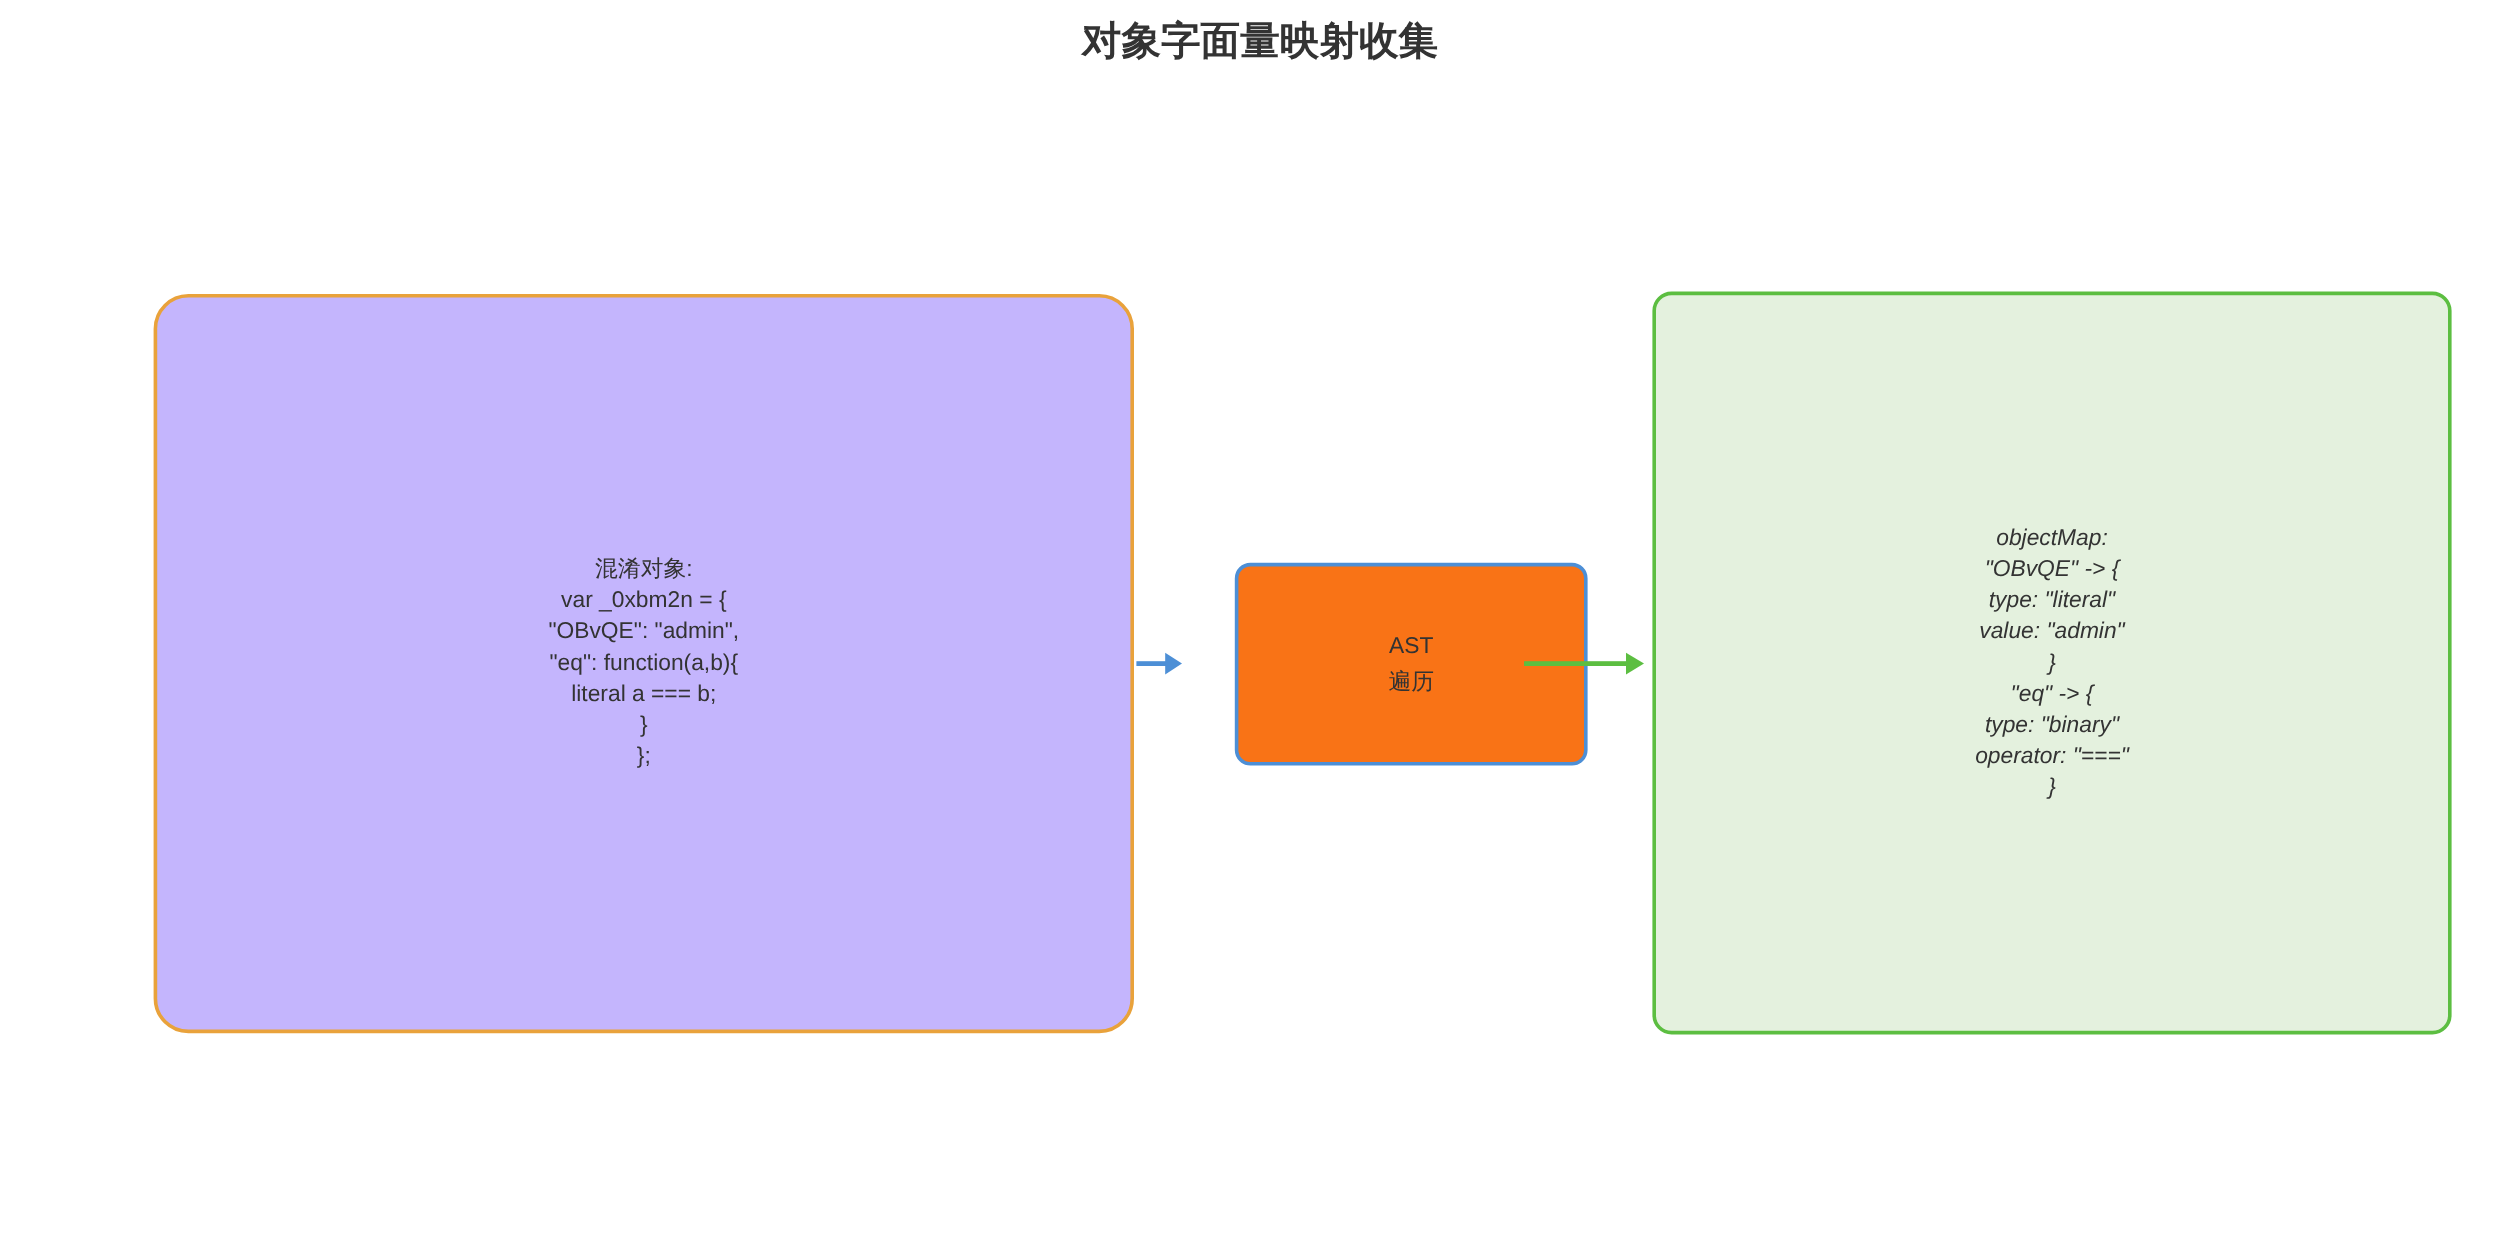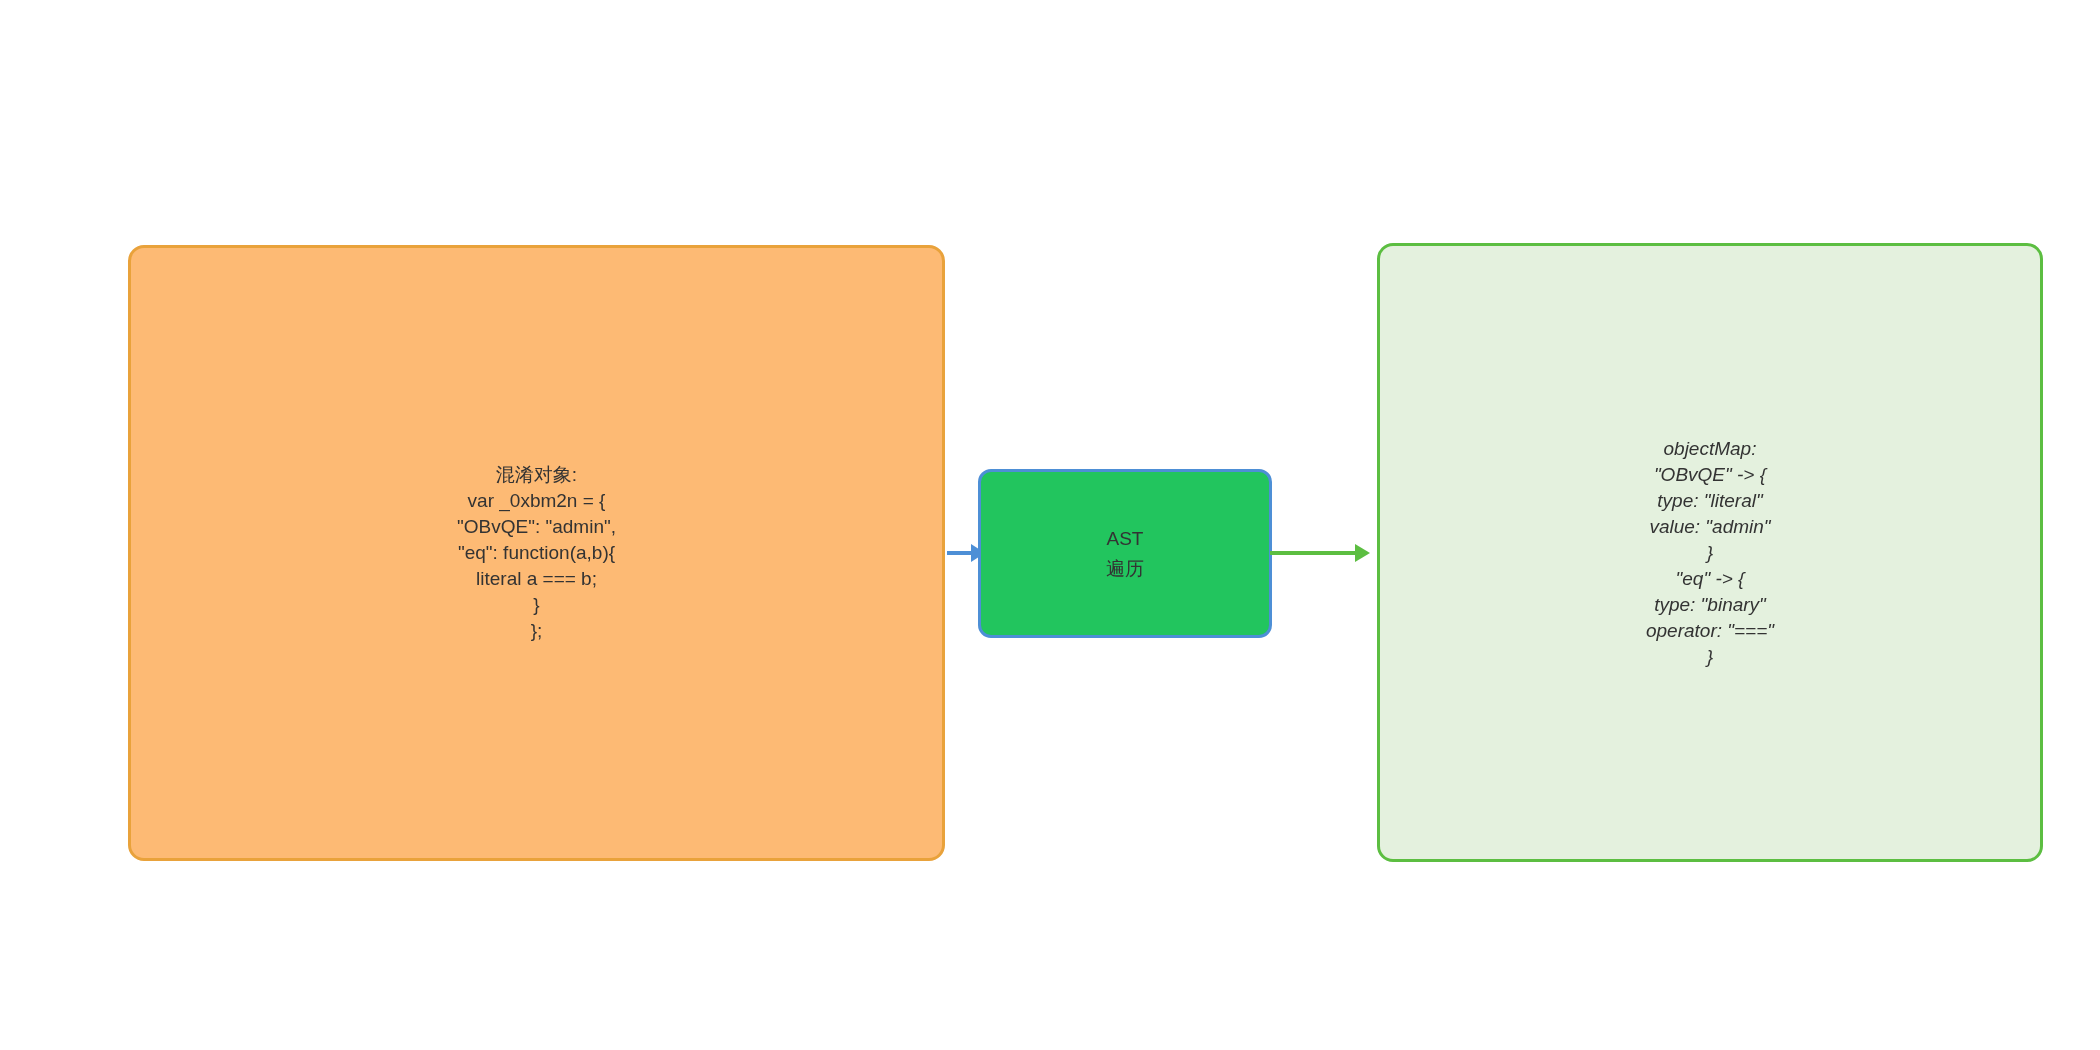--- a/index.html
+++ b/index.html
@@ -36,30 +36,30 @@
     text-align: center;
     font-size: 19px;
     line-height: 26px;
     color: #333333;
   }
   .node-source {
     left: 128px;
     top: 245px;
     width: 817px;
     height: 616px;
-    background: #fdba74;
+    background: #c4b5fd;
     border: 3.5px solid #E9A23B;
-    border-radius: 16px;
+    border-radius: 29px;
   }
   .node-process {
-    left: 978px;
+    left: 1029px;
     top: 469px;
     width: 294px;
     height: 169px;
-    background: #22c55e;
+    background: #f97316;
     border: 3.5px solid #4D8FD6;
     border-radius: 13px;
     line-height: 30px;
   }
   .node-result {
     left: 1377px;
     top: 243px;
     width: 666px;
     height: 619px;
     background: #E4F1DE;
@@ -86,20 +86,21 @@
   .shaft-1 { left: 947px;  top: 551px; width: 26px; }
   .head-1  { left: 971px;  top: 544px; }
   .shaft-2 { left: 1270px; top: 551px; width: 86px; }
   .head-2  { left: 1355px; top: 544px; }
 </style>
 </head>
 <body>
 
 <div class="canvas">
 
+  <div class="title">对象字面量映射收集</div>
 
   <div class="node node-source">
     <div>
       <div>混淆对象:</div>
       <div>var _0xbm2n = {</div>
       <div>"OBvQE": "admin",</div>
       <div>"eq": function(a,b){</div>
       <div>literal a === b;</div>
       <div>}</div>
       <div>};</div>

